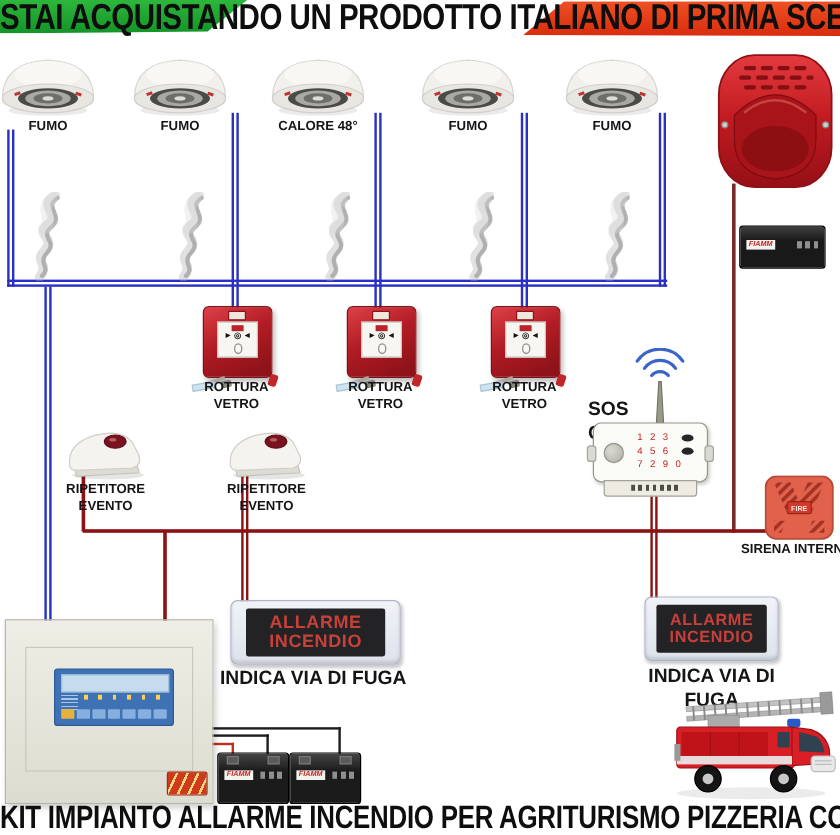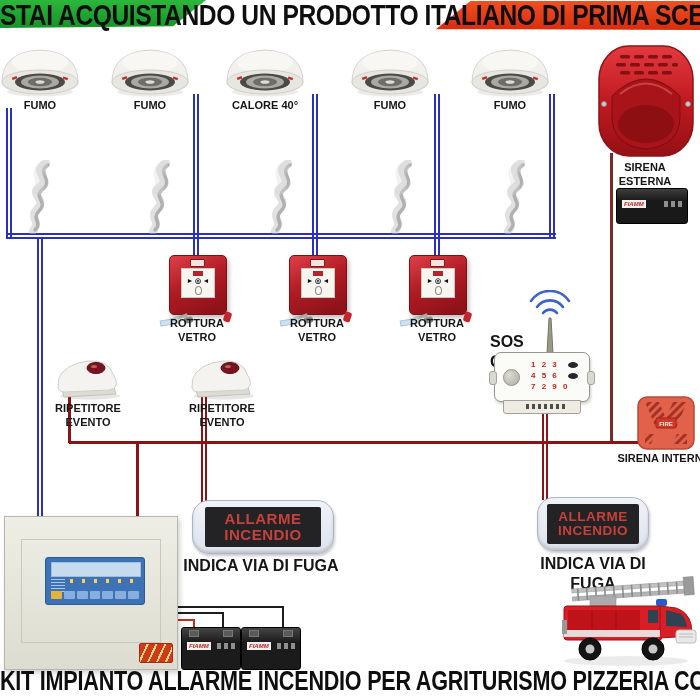--- a/index.html
+++ b/index.html
@@ -42,30 +42,30 @@
   .rvring{display:block;width:5px;height:7px;border:1px solid #8a8a84;border-radius:50%;margin:1px auto 0 auto;}
   .rvham-handle{position:absolute;left:-6px;bottom:-6px;width:24px;height:3px;background:#a9a9a2;transform:rotate(-18deg);}
   .rvham-head{position:absolute;left:14px;bottom:-9px;width:9px;height:6px;background:#87877f;border-radius:2px;transform:rotate(-12deg);}
   .rvglass{position:absolute;left:-10px;bottom:-11px;width:17px;height:4px;background:#cfe2ee;border:1px solid #aac4d4;transform:rotate(-10deg);}
   .rvseal{position:absolute;right:-5px;bottom:-8px;width:7px;height:10px;background:#c2252c;border-radius:2px;transform:rotate(18deg);}
   
   .gsmbox{position:absolute;left:494px;top:352px;width:94px;height:48px;background:#fbfbf7;
           border:1px solid #97978f;border-radius:7px;box-shadow:1px 2px 3px rgba(0,0,0,.2);}
   .gsmspk{position:absolute;left:8px;top:16px;width:15px;height:15px;border-radius:50%;
           background:radial-gradient(circle at 35% 35%,#dadad3,#aeaea6);border:1px solid #93938b;}
-  .gsmpad{position:absolute;left:36px;top:6px;color:#c42222;font-weight:bold;font-size:8px;line-height:11px;letter-spacing:2px;white-space:nowrap;}
+  .gsmpad{position:absolute;left:36px;top:6px;color:#c42222;font-weight:normal;font-size:8px;line-height:11px;letter-spacing:2px;white-space:nowrap;}
   .gsmbtn{position:absolute;width:10px;height:6px;background:#26262a;border-radius:50%;}
   .gsmtab{position:absolute;top:18px;width:6px;height:12px;background:#d9d9d1;border:1px solid #a5a59d;border-radius:3px;}
   .gsmconn{position:absolute;left:503px;top:400px;width:76px;height:12px;background:#edebe2;
            border:1px solid #a3a198;border-radius:0 0 3px 3px;}
   .gsmpins{position:absolute;left:22px;top:3px;width:42px;height:5px;
            background:repeating-linear-gradient(90deg,#4c4c48 0 3px,transparent 3px 6px);}
   
   .sign{position:absolute;background:linear-gradient(180deg,#f0f3f8,#dde2ec);border:1px solid #aeb4c4;
-        border-radius:17px;box-shadow:inset 0 -2px 3px rgba(0,0,0,.14),1px 2px 3px rgba(0,0,0,.22);}
+        border-radius:6px;box-shadow:inset 0 -2px 3px rgba(0,0,0,.14),1px 2px 3px rgba(0,0,0,.22);}
   .screen{position:absolute;left:12px;right:12px;top:6px;bottom:6px;background:#232326;border-radius:2px;
           display:flex;align-items:center;justify-content:center;text-align:center;
           color:#c8403a;font-weight:bold;font-size:15px;line-height:1.05;letter-spacing:.5px;}
   
   .centrale{position:absolute;left:4px;top:516px;width:172px;height:152px;
             background:linear-gradient(180deg,#efeee6,#dddcd0);border:1px solid #b7b6aa;
             box-shadow:2px 3px 5px rgba(0,0,0,.18);}
   .c-door{position:absolute;left:16px;right:16px;top:22px;bottom:26px;border:1px solid #c9c8bc;}
   .c-panel{position:absolute;left:40px;top:40px;width:98px;height:46px;background:#3f72b4;
            border:1px solid #2c5a96;border-radius:3px;}
@@ -205,21 +205,21 @@
     <ellipse cx="42" cy="42" rx="38" ry="12" fill="#e7e6e1" stroke="#d0cfc9"></ellipse>
     <ellipse cx="42" cy="42" rx="25" ry="8.5" fill="#4a4a46"></ellipse>
     <ellipse cx="42" cy="42" rx="19" ry="6.5" fill="#a9a8a2"></ellipse>
     <ellipse cx="42" cy="42" rx="12" ry="4.2" fill="#6e6e68"></ellipse>
     <ellipse cx="42" cy="42" rx="4.5" ry="1.8" fill="#dddcd6"></ellipse>
     <rect x="14" y="37" width="5" height="2.5" fill="#c23030" transform="rotate(-18 16 38)"></rect>
     <rect x="65" y="37" width="5" height="2.5" fill="#c23030" transform="rotate(18 67 38)"></rect>
   </svg>
   <div class="lbl" style="left:-2px;top:99px;width:84px">FUMO</div>
   <div class="lbl" style="left:108px;top:99px;width:84px">FUMO</div>
-  <div class="lbl" style="left:223px;top:99px;width:84px">CALORE 40°</div>
+  <div class="lbl" style="left:223px;top:99px;width:84px">CALORE 48°</div>
   <div class="lbl" style="left:348px;top:99px;width:84px">FUMO</div>
   <div class="lbl" style="left:468px;top:99px;width:84px">FUMO</div>
 
   <svg class="abs" style="left:596px;top:44px" width="100" height="115" viewBox="0 0 100 115">
     <defs>
       <linearGradient id="sgrad" x1="0" y1="0" x2="0" y2="1">
         <stop offset="0" stop-color="#e23a3f"></stop>
           <stop offset=".5" stop-color="#c01a20"></stop>
           <stop offset="1" stop-color="#941015"></stop>
       </linearGradient>
@@ -239,21 +239,20 @@
         <rect x="38" y="27" width="10" height="3.5" rx="1.5"></rect>
         <rect x="52" y="27" width="10" height="3.5" rx="1.5"></rect>
         <rect x="66" y="27" width="10" height="3.5" rx="1.5"></rect>
     </g>
     <path d="M16,52 Q50,18 84,52 L84,72 Q84,102 50,105 Q16,102 16,72 Z" fill="#a81419" stroke="#7e0c10"></path>
     <ellipse cx="50" cy="80" rx="28" ry="19" fill="#7e0c10" opacity=".65"></ellipse>
     <path d="M24,50 Q50,29 76,50" stroke="#e88070" stroke-width="2" fill="none" opacity=".45"></path>
     <circle cx="8" cy="60" r="2.5" fill="#cfcfc8" stroke="#888"></circle>
     <circle cx="92" cy="60" r="2.5" fill="#cfcfc8" stroke="#888"></circle>
   </svg>
-  <div class="lbl" style="left:598px;top:161px;width:94px">SIRENA ESTERNA</div>
   <div class="battS">
     <div class="brandtag" style="top:11px">FIAMM</div>
     <div class="batticons" style="top:12px"></div>
   </div>
 
   <div class="rvbox" style="left:169px;top:255px">
     <div class="rvtag"></div>
     <div class="rvwin">
       <div class="rvchip"></div>
       <div class="rvrow">► ◎ ◄</div>

